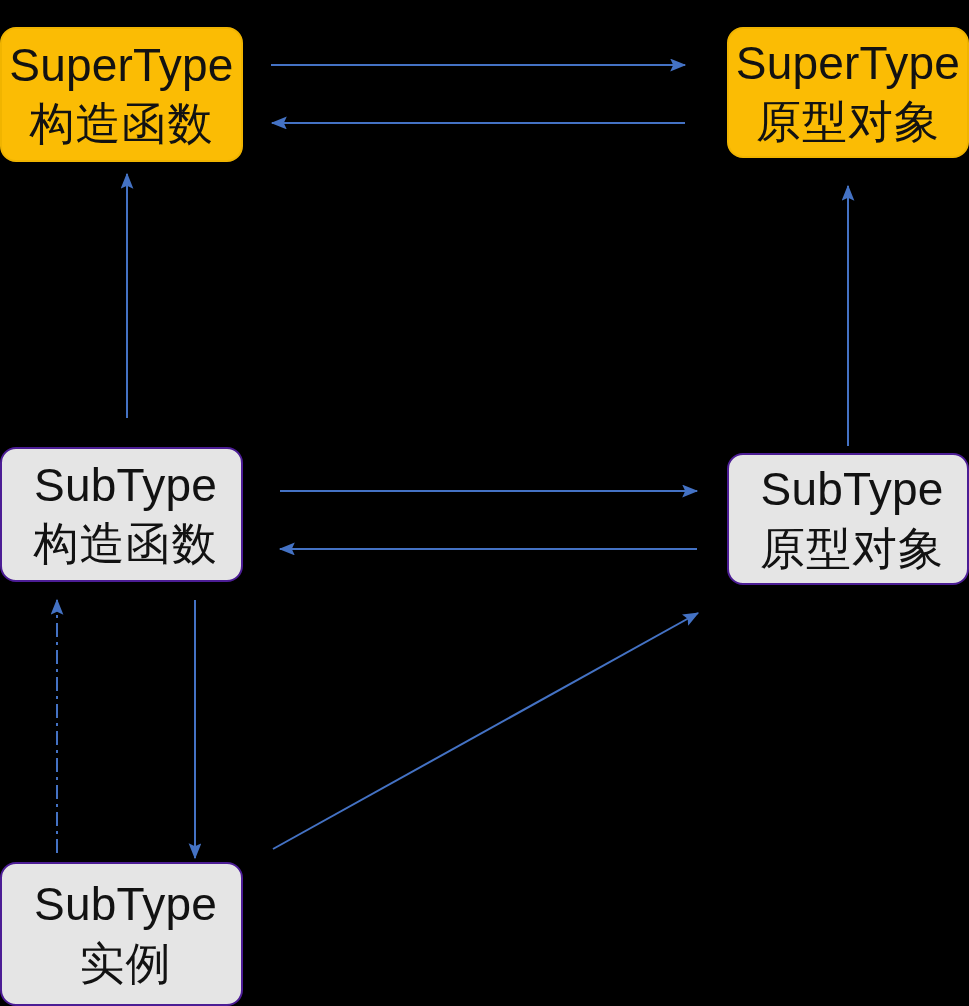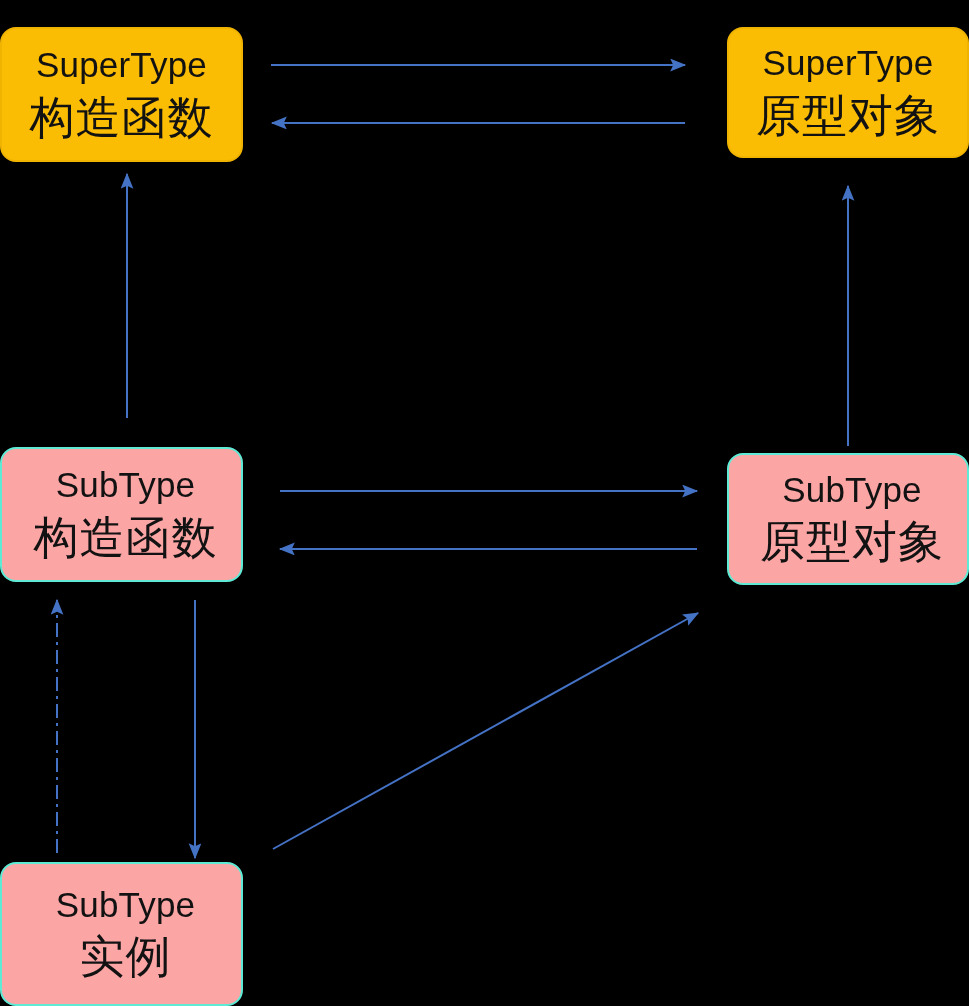--- a/index.html
+++ b/index.html
@@ -24,37 +24,37 @@
     display: flex;
     flex-direction: column;
     align-items: center;
     justify-content: center;
     color: #121212;
     line-height: 1.16;
     text-align: center;
     user-select: none;
   }
   .node .line1 {
-    font-size: 35px;
+    font-size: 46px;
     letter-spacing: 0.2px;
     white-space: nowrap;
   }
   .node .line2 {
     font-size: 45px;
     letter-spacing: 1px;
     white-space: nowrap;
     margin-top: 6px;
   }
   .node-super {
     background: #FBBC04;
     border: 2px solid #F0B400;
   }
   .node-sub {
-    background: #fca5a5;
-    border: 2px solid #5eead4;
+    background: #e5e5e5;
+    border: 2px solid #4c1d95;
     padding-left: 8px;
   }
   #edges {
     position: absolute;
     left: 0;
     top: 0;
     width: 969px;
     height: 1006px;
     pointer-events: none;
   }

